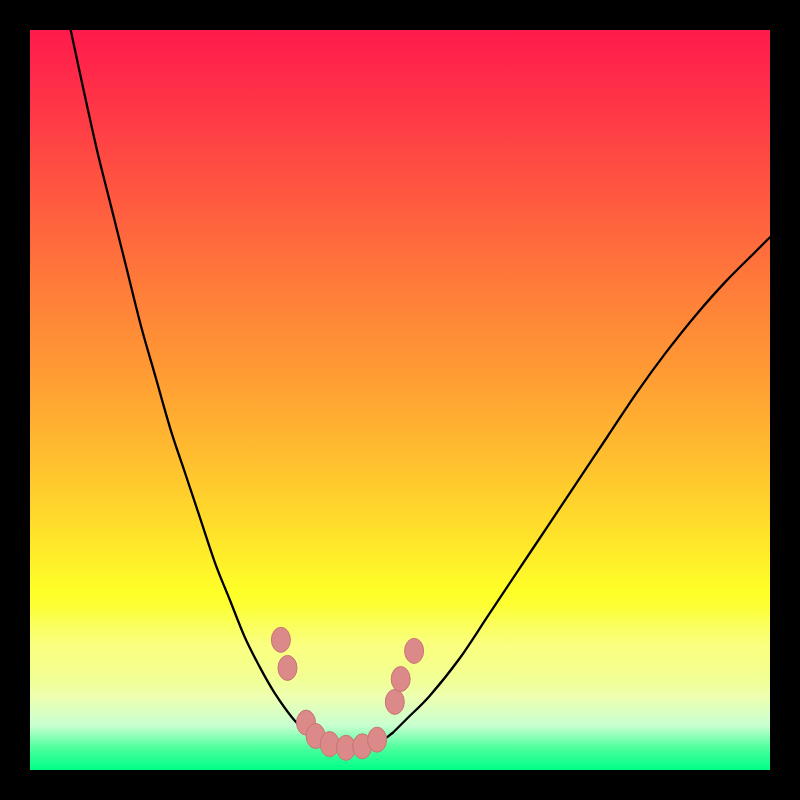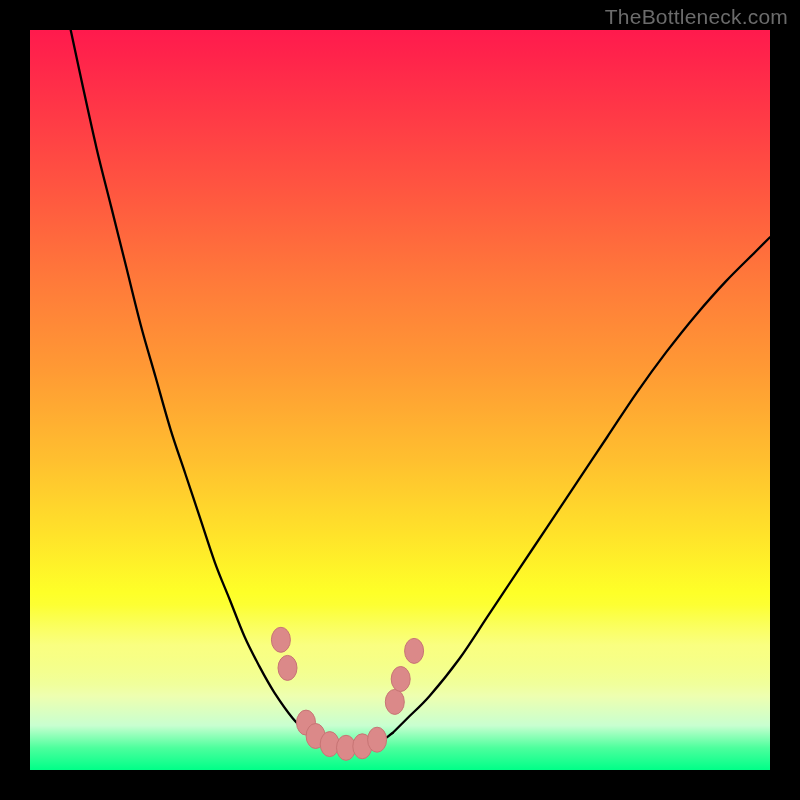--- a/index.html
+++ b/index.html
@@ -68,21 +68,20 @@
     font-size: 21px;
     font-weight: 500;
     letter-spacing: 0.2px;
   }
 </style>
 </head>
 <body>
 
 <div id="stage">
 
-  <div id="watermark">TheBottleneck.com</div>
 
   <div id="plot-area">
     <div id="gradient-bg"></div>
     <div id="pale-band"></div>
 
     <svg id="curves" viewBox="0 0 740 740" preserveAspectRatio="none">
       <g id="series-paths" fill="none" stroke="#000" stroke-width="2.3" stroke-linecap="round">
           <path d="M 40.7 0.0 C 42.6 8.6, 47.5 32.1, 51.8 51.8 C 56.1 71.5, 61.7 97.4, 66.6 118.4 C 71.5 139.4, 76.5 157.9, 81.4 177.6 C 86.3 197.3, 91.3 217.1, 96.2 236.8 C 101.1 256.5, 106.1 277.5, 111.0 296.0 C 115.9 314.5, 120.9 330.5, 125.8 347.8 C 130.7 365.1, 135.7 383.6, 140.6 399.6 C 145.5 415.6, 150.5 429.2, 155.4 444.0 C 160.3 458.8, 165.3 473.6, 170.2 488.4 C 175.1 503.2, 180.1 519.2, 185.0 532.8 C 189.9 546.4, 194.9 557.5, 199.8 569.8 C 204.7 582.1, 209.7 595.7, 214.6 606.8 C 219.5 617.9, 224.5 627.1, 229.4 636.4 C 234.3 645.6, 238.7 653.7, 244.2 662.3 C 249.8 670.9, 257.1 681.4, 262.7 688.2 C 268.3 695.0, 275.0 700.5, 277.5 703.0"></path>
           <path d="M 362.6 703.0 C 365.1 700.5, 371.2 694.4, 377.4 688.2 C 383.6 682.0, 391.0 675.9, 399.6 666.0 C 408.2 656.1, 419.3 642.6, 429.2 629.0 C 439.1 615.4, 448.9 599.4, 458.8 584.6 C 468.7 569.8, 478.5 555.0, 488.4 540.2 C 498.3 525.4, 508.1 510.6, 518.0 495.8 C 527.9 481.0, 537.7 466.2, 547.6 451.4 C 557.5 436.6, 567.3 421.8, 577.2 407.0 C 587.1 392.2, 596.9 376.8, 606.8 362.6 C 616.7 348.4, 626.5 334.9, 636.4 321.9 C 646.3 309.0, 656.1 296.6, 666.0 284.9 C 675.9 273.2, 685.7 262.1, 695.6 251.6 C 705.5 241.1, 717.8 229.4, 725.2 222.0 C 732.6 214.6, 737.5 209.7, 740.0 207.2"></path>
           <path d="M 277.5 703.0 C 280.6 705.2, 289.2 713.6, 296.0 716.3 C 302.8 719.0, 310.8 719.0, 318.2 719.3 C 325.6 719.5, 333.0 720.5, 340.4 717.8 C 347.8 715.1, 358.9 705.5, 362.6 703.0"></path>

